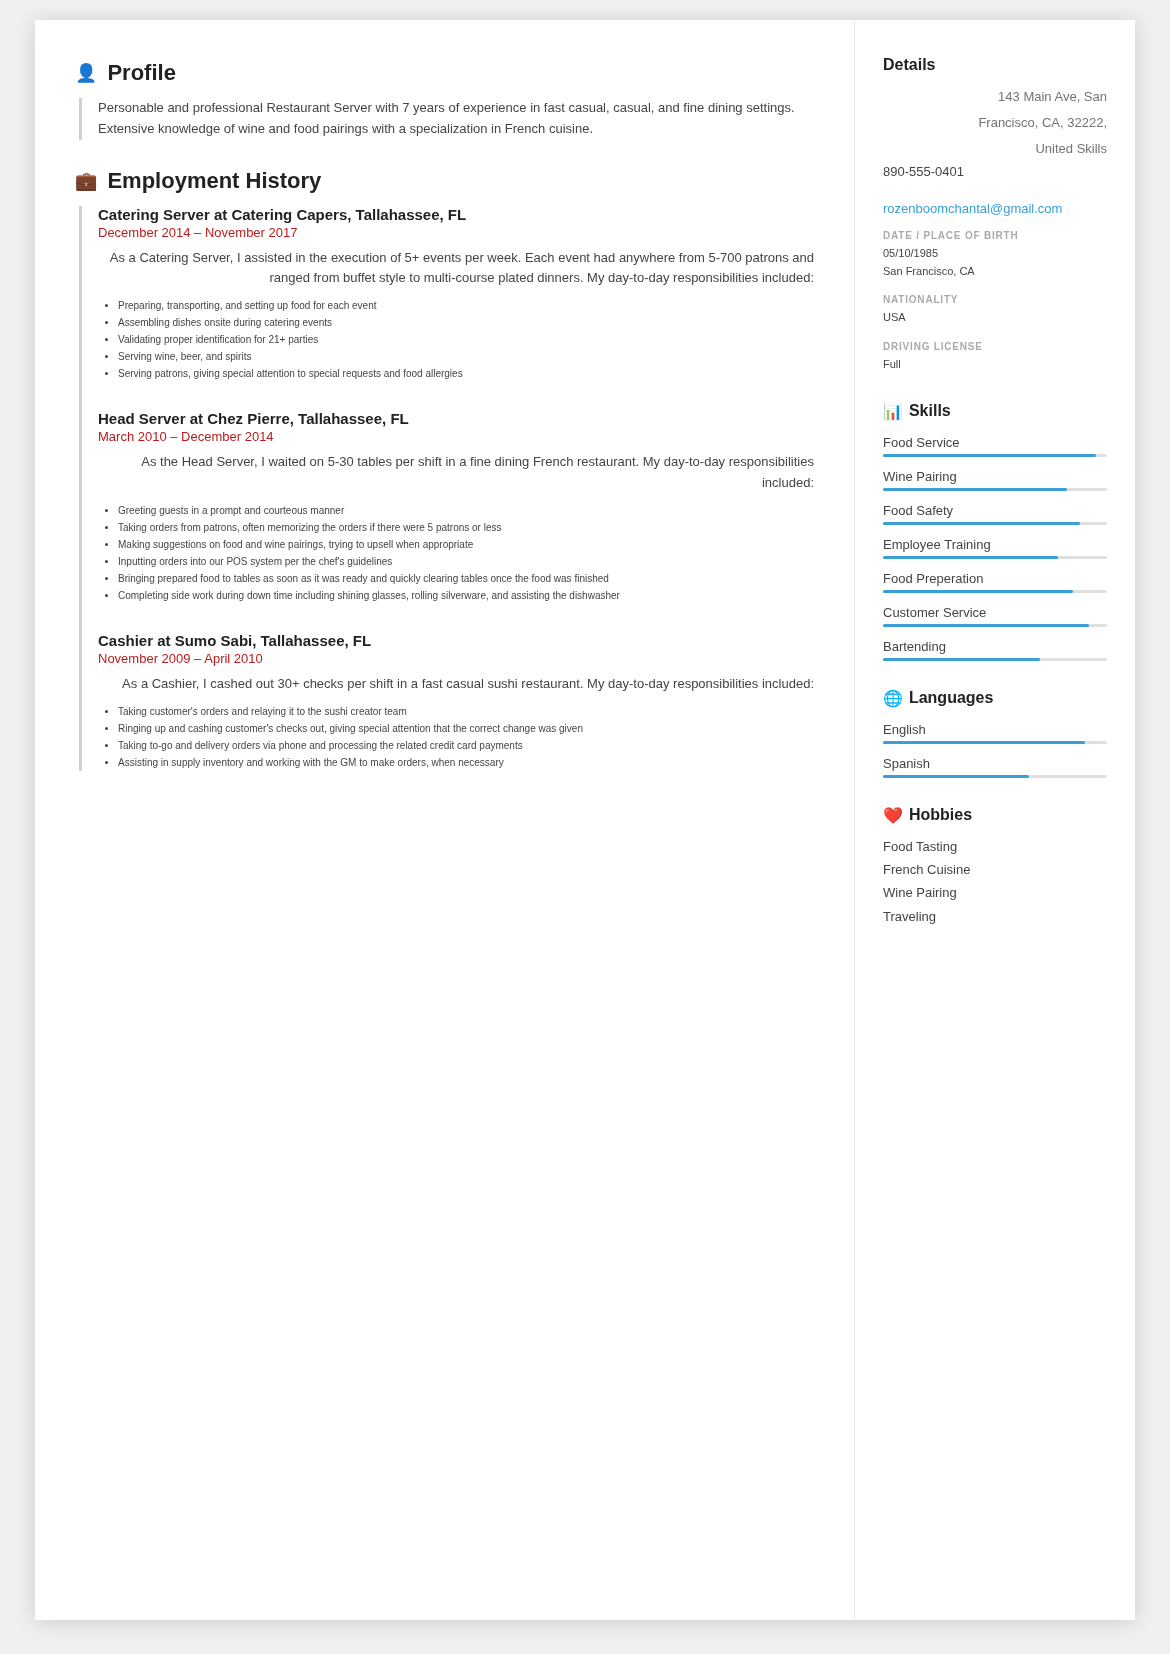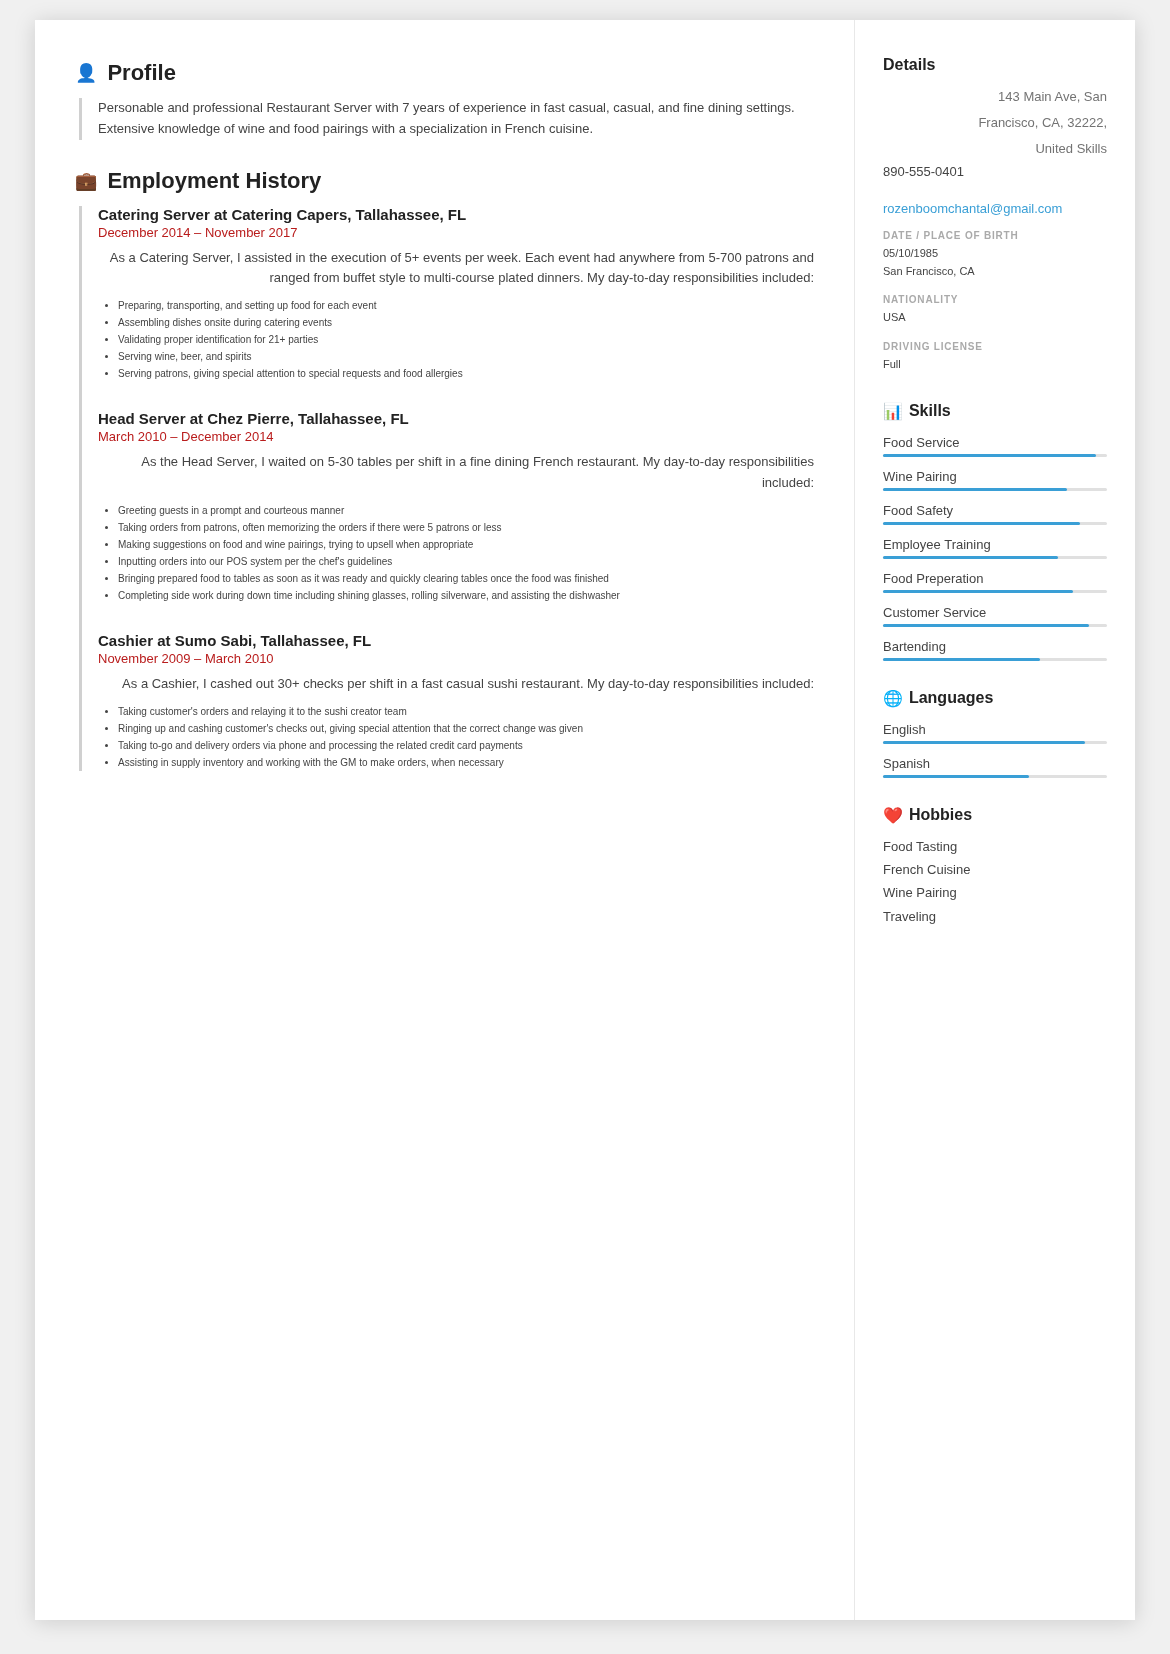--- a/index.html
+++ b/index.html
@@ -286,21 +286,21 @@
             <li>Taking orders from patrons, often memorizing the orders if there were 5 patrons or less</li>
             <li>Making suggestions on food and wine pairings, trying to upsell when appropriate</li>
             <li>Inputting orders into our POS system per the chef's guidelines</li>
             <li>Bringing prepared food to tables as soon as it was ready and quickly clearing tables once the food was finished</li>
             <li>Completing side work during down time including shining glasses, rolling silverware, and assisting the dishwasher</li>
           </ul>
         </div>
 
         <div class="job">
           <div class="job-title">Cashier at Sumo Sabi, Tallahassee, FL</div>
-          <div class="job-dates">November 2009 – March 2010</div>
+          <div class="job-dates">November 2009 – April 2010</div>
           <p class="job-description">As a Cashier, I cashed out 30+ checks per shift in a fast casual sushi restaurant. My day-to-day responsibilities included:</p>
           <ul class="job-bullets">
             <li>Taking customer's orders and relaying it to the sushi creator team</li>
             <li>Ringing up and cashing customer's checks out, giving special attention that the correct change was given</li>
             <li>Taking to-go and delivery orders via phone and processing the related credit card payments</li>
             <li>Assisting in supply inventory and working with the GM to make orders, when necessary</li>
           </ul>
         </div>
 
       </div>

